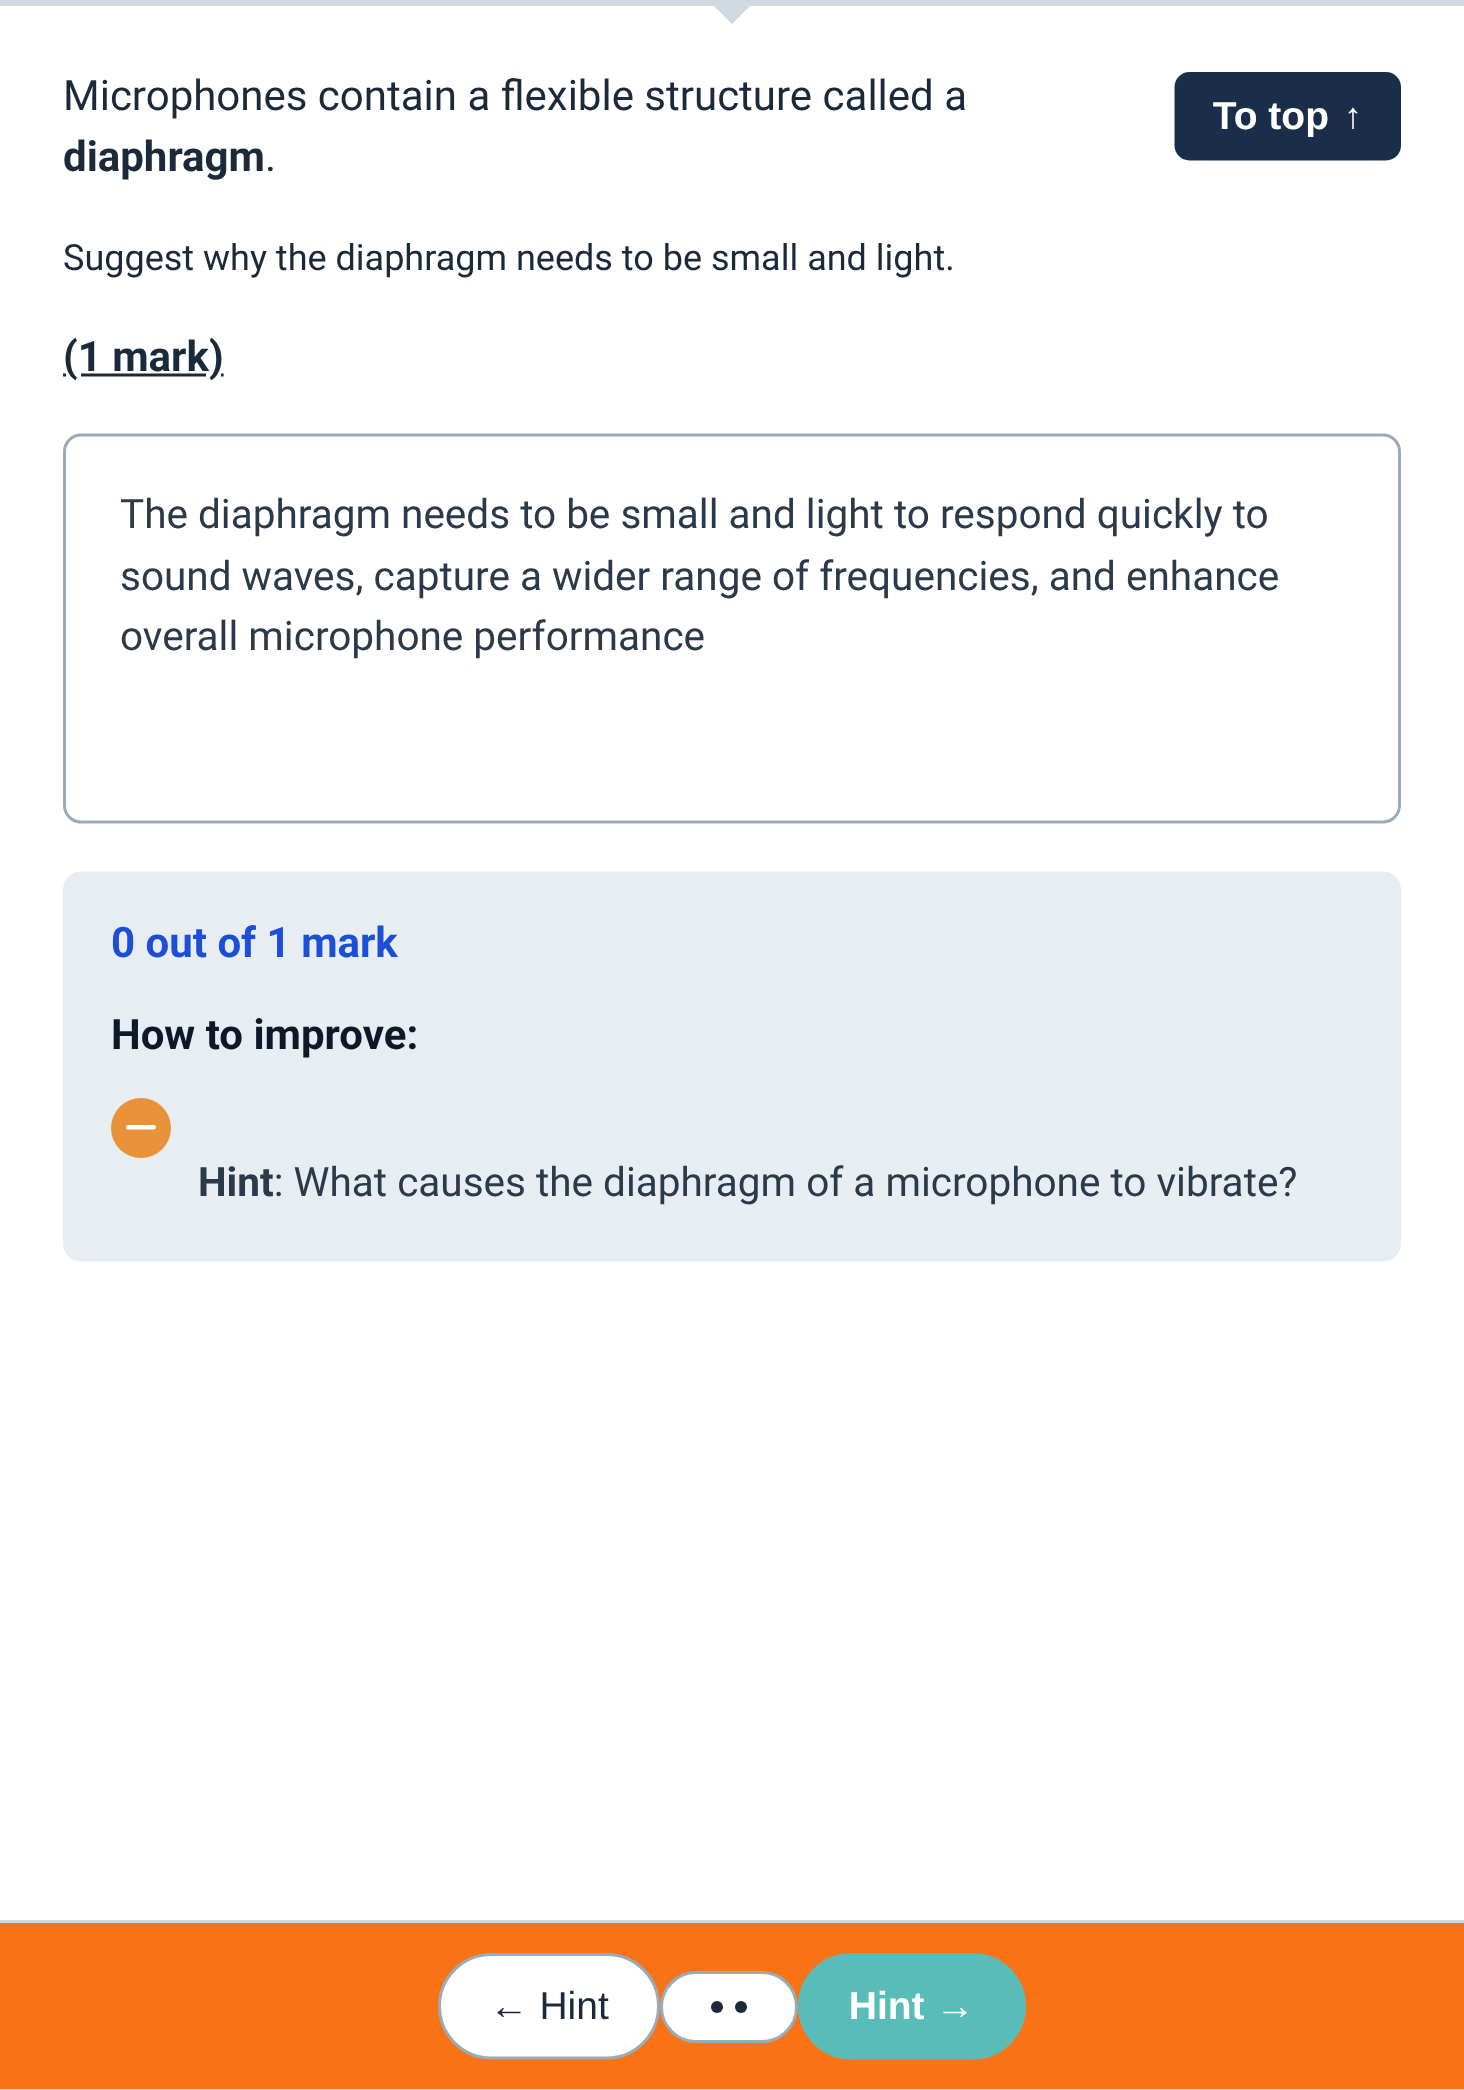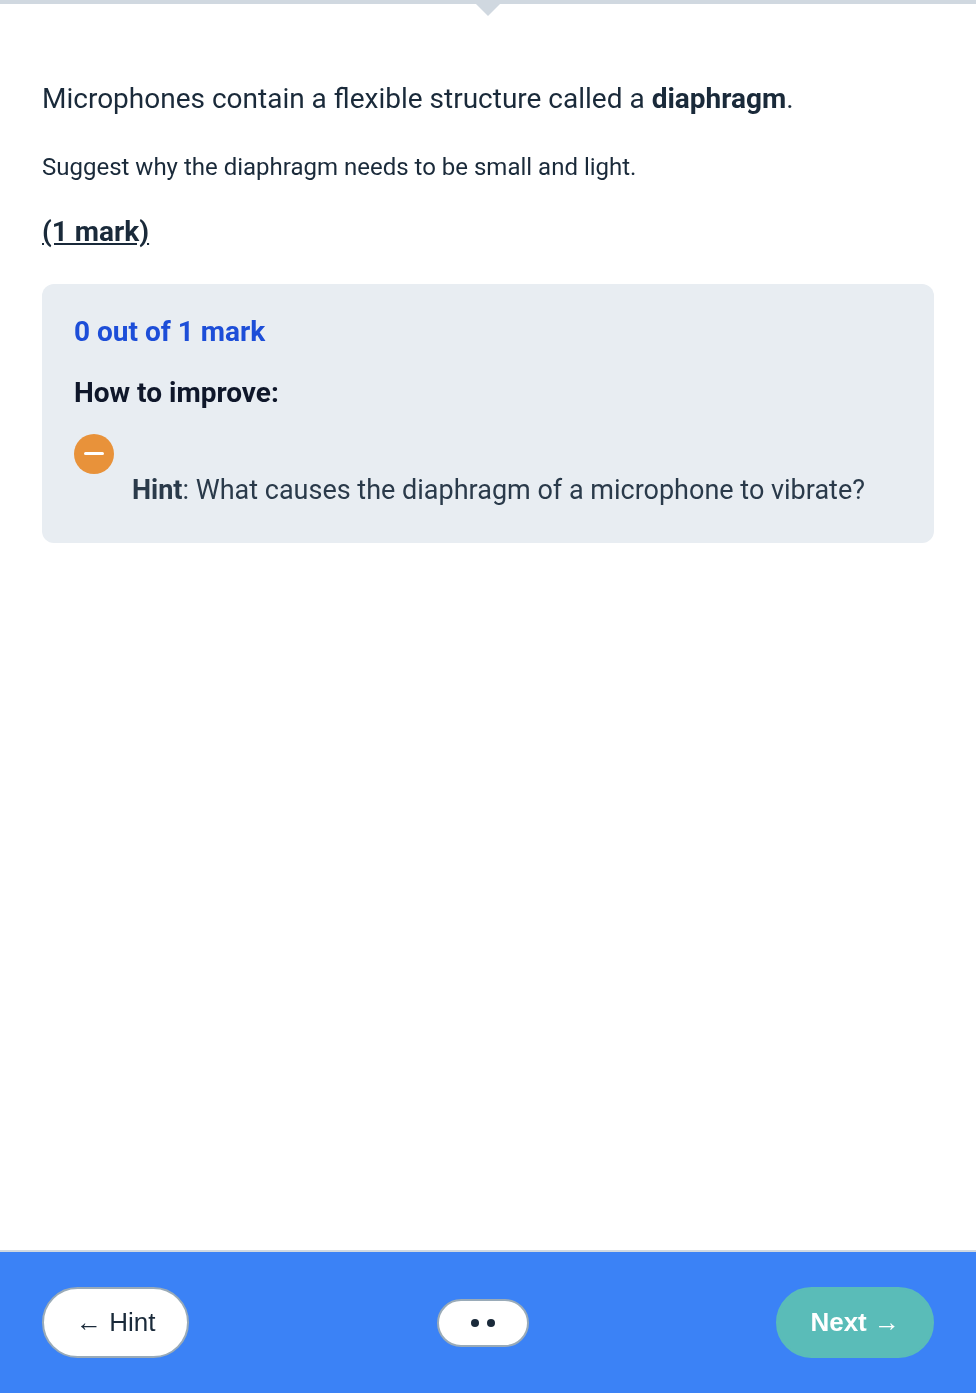--- a/index.html
+++ b/index.html
@@ -1,19 +1,18 @@
 <!DOCTYPE html>
 <html><head>
   <meta charset="utf-8">
   <style>
     * {
       box-sizing: border-box;
       margin: 0;
       padding: 0;
-      gap: 35px;
     }
 
     body {
       font-family: -apple-system, BlinkMacSystemFont, 'Segoe UI', Roboto, sans-serif;
       background: #ffffff;
       width: 976px;
       min-height: 1393px;
       color: #1a2a3a;
       font-size: 28px;
       line-height: 1.4;
@@ -174,25 +173,25 @@
       color: #2a3a4a;
       line-height: 1.5;
     }
 
     .improvement-text strong {
       font-weight: 700;
     }
 
     .bottom-nav {
       border-top: 2px solid #d0d8e0;
-      padding: 35px 42px;
-      display: flex;
-      align-items: center;
-      justify-content: space-between;
-      background: #3b82f6;
+      padding: 20px 42px;
+      display: flex;
+      align-items: center;
+      justify-content: center;
+      background: #f97316;
     }
 
     .nav-button {
       border: 2px solid #9aabb8;
       border-radius: 50px;
       padding: 18px 32px;
       font-size: 26px;
       background: #ffffff;
       cursor: pointer;
       color: #1a2a3a;
@@ -241,26 +240,33 @@
   <div class="top-divider">
     <div class="chevron-down"></div>
   </div>
 
   <div class="main-content">
 
     <div class="question-header">
       <div class="question-text">
         <span>Microphones contain a flexible structure called a </span><span><strong>diaphragm</strong></span><span>.</span>
       </div>
+      <button class="to-top-button">
+        <span>To top</span>
+        <span class="arrow-up">↑</span>
+      </button>
     </div>
 
     <div class="suggest-text">Suggest why the diaphragm needs to be small and light.</div>
 
     <div class="mark-text">(1 mark)</div>
 
+    <div class="answer-box">
+      <div class="answer-box-text">The diaphragm needs to be small and light to respond quickly to sound waves, capture a wider range of frequencies, and enhance overall microphone performance</div>
+    </div>
 
     <div class="feedback-section">
       <div class="score-text">0 out of 1 mark</div>
       <div class="how-to-improve-label">How to improve:</div>
       <div class="improvement-item">
         <div class="minus-icon"></div>
         <div class="improvement-text">
           <br>
           <strong>Hint</strong><span>: What causes the diaphragm of a microphone to vibrate?</span>
         </div>
@@ -271,17 +277,17 @@
 
   <div class="bottom-nav">
     <button class="nav-button">
       <span>← Hint</span>
     </button>
     <button class="dots-button">
       <span class="dot"></span>
       <span class="dot"></span>
     </button>
     <button class="nav-button-teal">
-      <span>Next →</span>
+      <span>Hint →</span>
     </button>
   </div>
 
 </div>
 
 </body></html>

